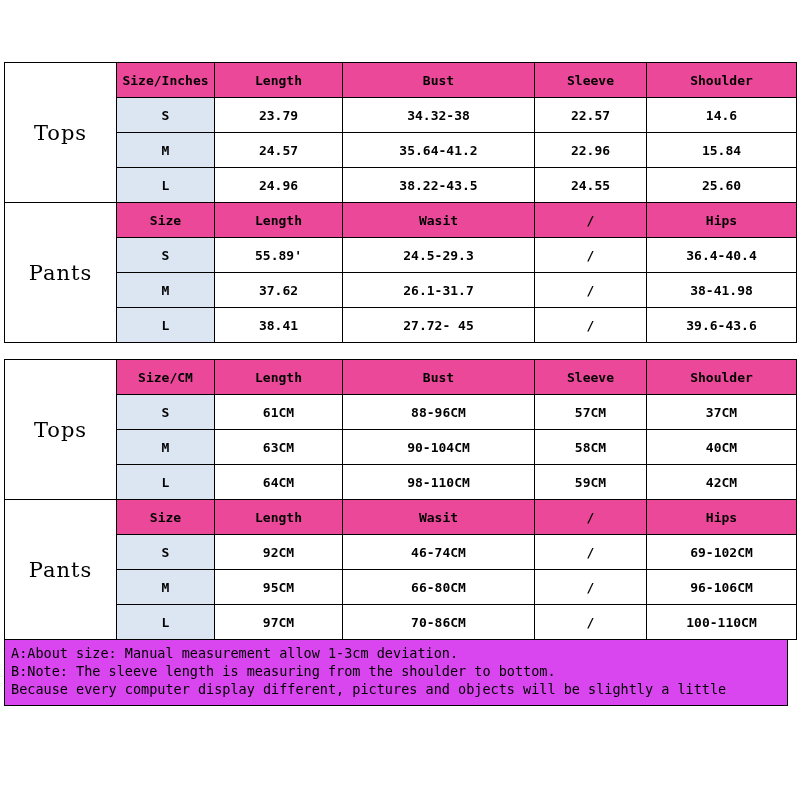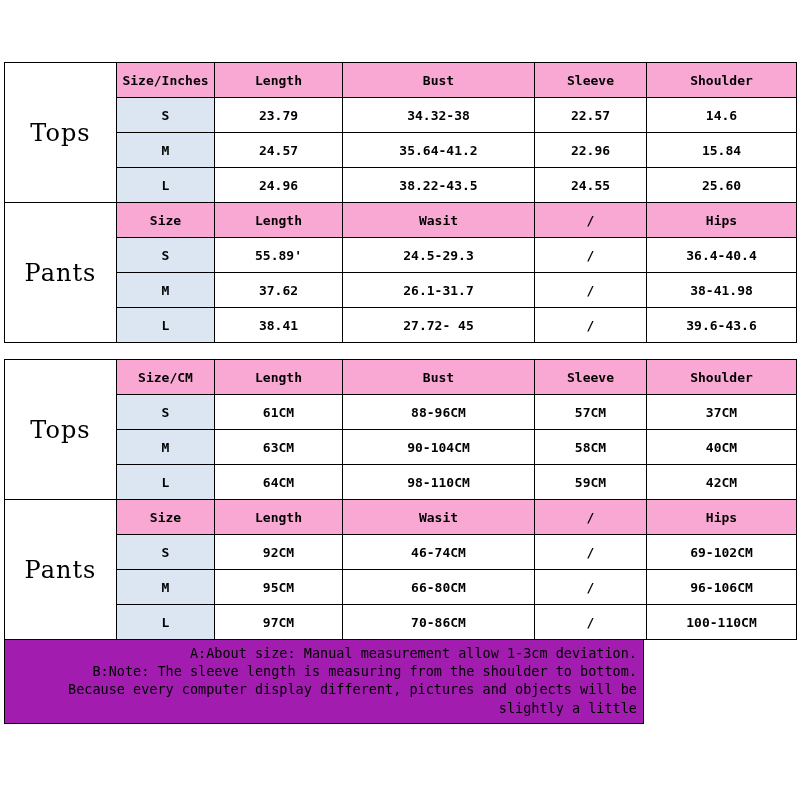--- a/index.html
+++ b/index.html
@@ -37,47 +37,46 @@
     font-size: 13px;
     font-weight: bold;
     color: #000;
     height: 34px;
     padding: 0 2px;
     background: #ffffff;
     overflow: hidden;
     white-space: nowrap;
   }
   table.size-table td.hdr {
-    background: #f9a8d4;
+    background: #ec4899;
     font-weight: bold;
   }
   table.size-table td.shade {
     background: #dce6f2;
   }
   table.size-table td.cat {
     background: #ffffff;
     font-family: "DejaVu Serif", serif;
-    font-size: 24px;
+    font-size: 21px;
     font-weight: normal;
     letter-spacing: 1px;
   }
   .gap {
     height: 16px;
     background: #ffffff;
   }
   .notes {
     position: absolute;
     left: 4px;
-    width: 640px;
+    width: 784px;
     border: 1px solid #000;
     border-top: none;
     box-sizing: border-box;
     padding: 4px 6px 6px 6px;
-    background: #a21caf;
-    text-align: right;
+    background: #d946ef;
   }
   .notes p {
     margin: 0;
     font-family: "DejaVu Sans Mono", monospace;
     font-size: 13.5px;
     line-height: 1.35;
     color: #000;
     white-space: pre-wrap;
   }
   col.c0 { width: 112px; }

